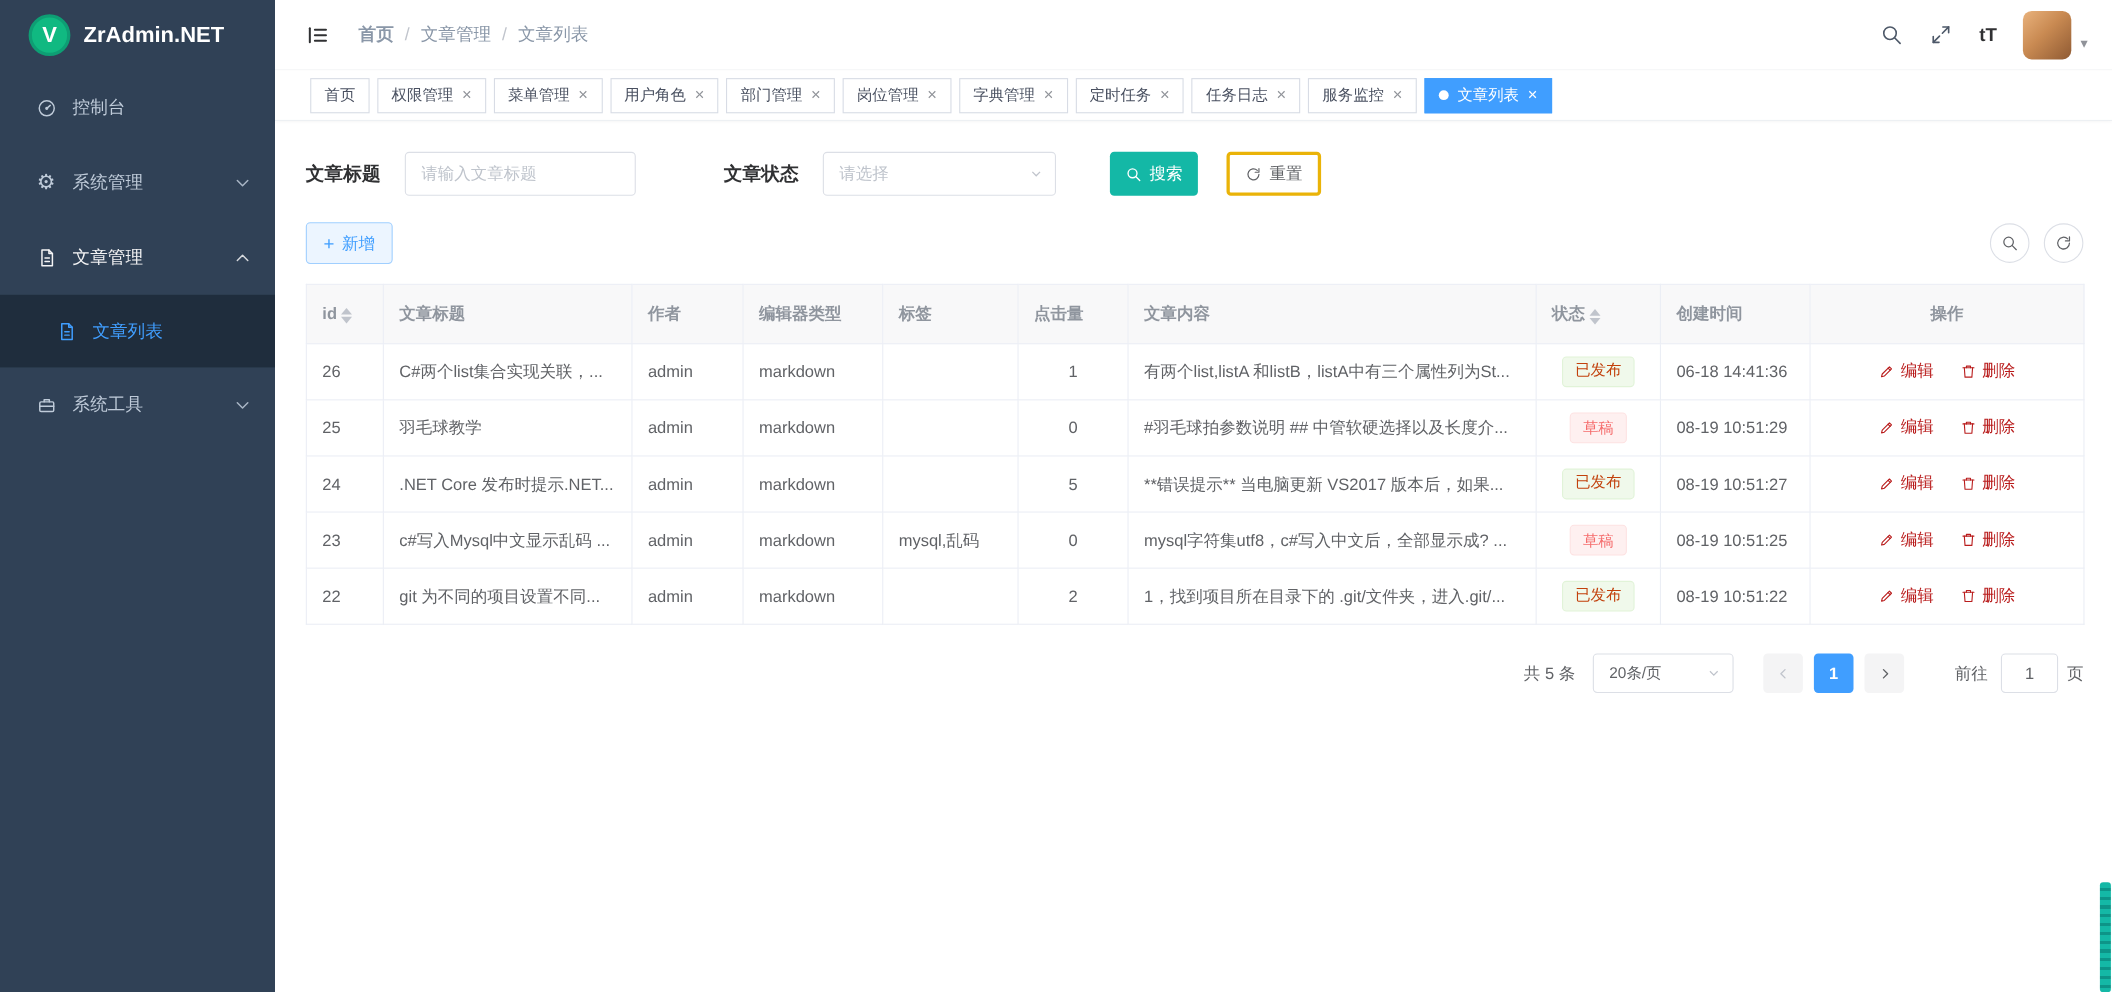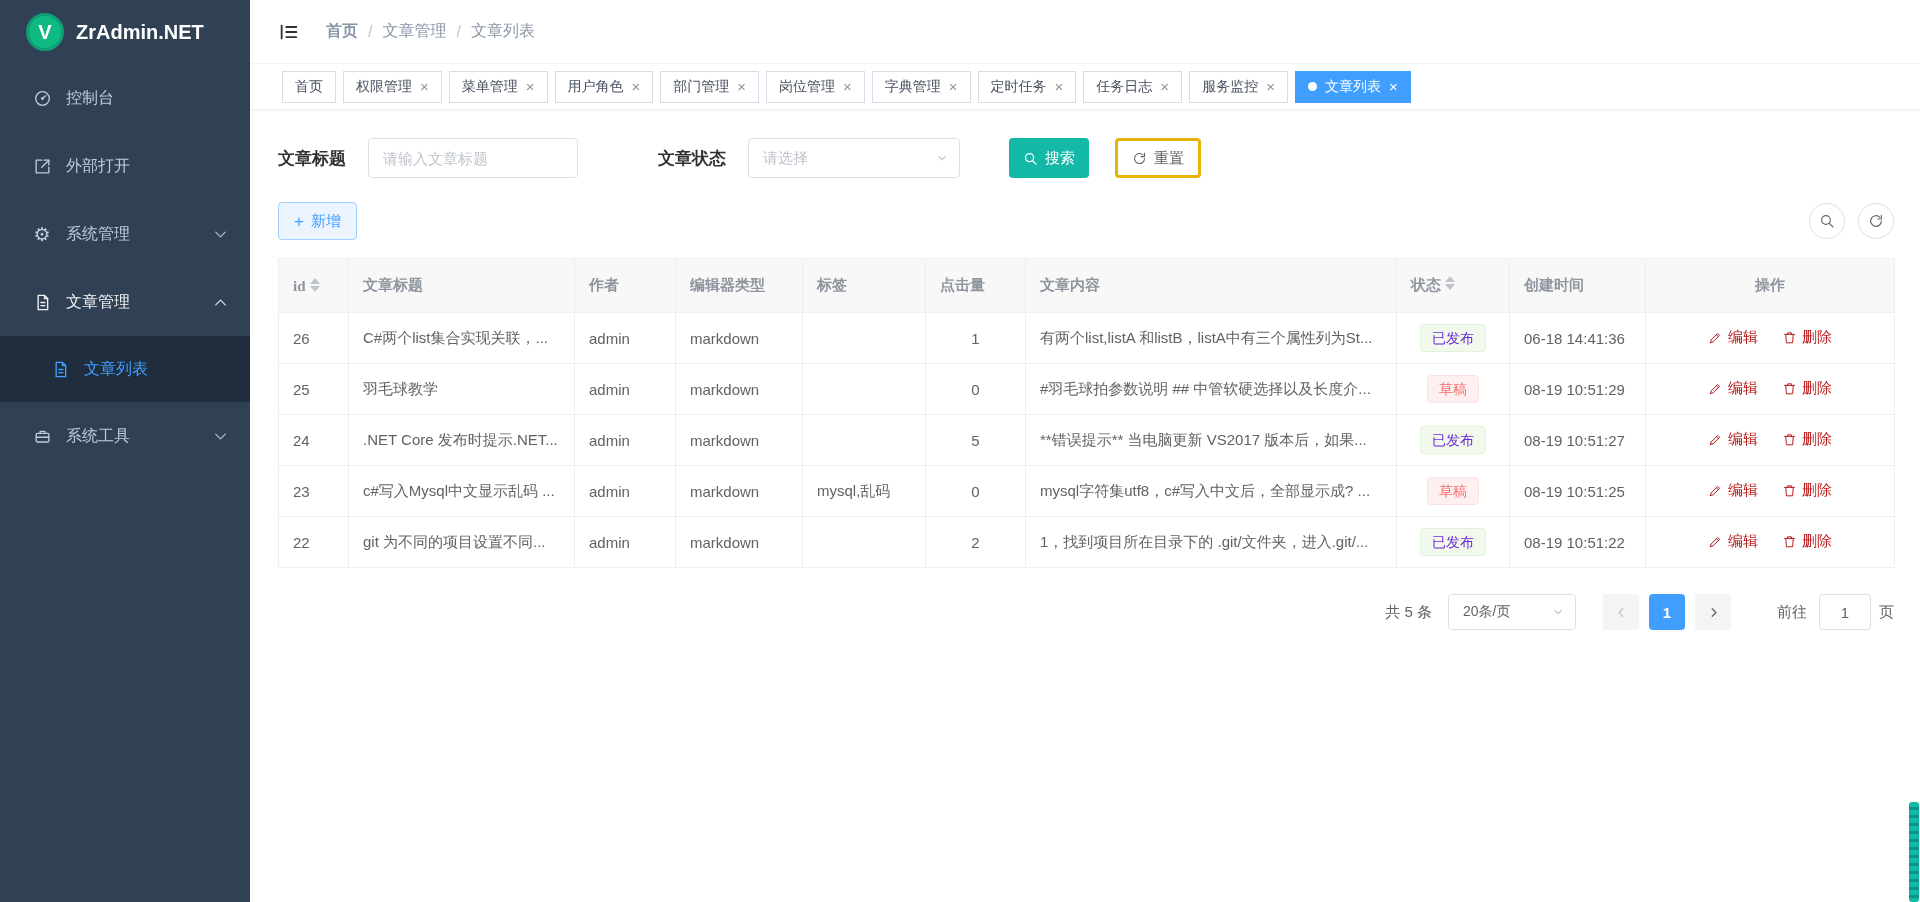--- a/index.html
+++ b/index.html
@@ -65,27 +65,27 @@
   .btn-add .plus { font-size:17px; line-height:1; }
   .toolbar-right { margin-left:auto; display:flex; gap:13px; }
   .circle-btn { width:36px; height:36px; border-radius:50%; border:1px solid #dcdfe6; background:#fff; color:#606266; display:flex; align-items:center; justify-content:center; cursor:pointer; }
   .circle-btn .ic { width:16px; height:16px; }
 
   
   .grid { width:1616px; border-collapse:collapse; table-layout:fixed; margin-top:18px; }
   .grid th { height:54px; background:#f8f8f9; color:#8f959e; font-size:15px; font-weight:bold; text-align:left; padding:0 14px; border:1px solid #ebeef5; white-space:nowrap; }
   .grid td { height:51px; font-size:15px; color:#606266; padding:0 14px; border:1px solid #ebeef5; white-space:nowrap; overflow:hidden; text-overflow:ellipsis; background:#fff; }
   .grid th.c-center, .grid td.c-center { text-align:center; }
-  .th-sort { display:inline-flex; align-items:flex-start; gap:4px; cursor:pointer;font-family:Liberation Serif, serif; }
+  .th-sort { display:inline-flex; align-items:flex-end; gap:4px; cursor:pointer; }
   .sorter { display:inline-flex; flex-direction:column; gap:2px; }
   .car { width:0; height:0; border-left:5px solid transparent; border-right:5px solid transparent; }
   .car.up { border-bottom:6px solid #c0c4cc; }
   .car.dn { border-top:6px solid #c0c4cc; }
   .badge { display:inline-block; padding:5px 11px; border-radius:4px; font-size:14px; line-height:1.2; }
-  .badge.success { background:#f0f9eb; color:#6d28d9; border:1px solid #e1f3d8; }
+  .badge.success { background:#f0f9eb; color:#c2410c; border:1px solid #e1f3d8;font-family:Liberation Serif, serif; }
   .badge.danger { background:#fef0f0; color:#f56c6c; border:1px solid #fde2e2; }
   .link { color:#b91c1c; display:inline-flex; align-items:center; gap:5px; cursor:pointer; margin:0 10px; text-decoration:none; }
   .link .ic { width:15px; height:15px; stroke-width:1.6; }
 
   
   .pagination { display:flex; align-items:center; justify-content:flex-end; margin-top:26px; width:1616px; }
   .pg-total { font-size:15px; color:#606266; }
   .pg-size { width:128px; height:36px; margin-left:16px; font-size:14px; color:#606266; }
   .pg-btn { width:36px; height:36px; border:none; border-radius:4px; background:#f4f4f5; color:#606266; display:flex; align-items:center; justify-content:center; cursor:pointer; font-size:15px; }
   .pg-btn .ic { width:15px; height:15px; stroke-width:2; }
@@ -114,30 +114,20 @@
     <nav class="menu">
       <div class="menu-item">
         <span class="mi-icon">
           <svg class="ic" viewBox="0 0 24 24">
               <circle cx="12" cy="12" r="8.6"></circle>
               <path d="M12 12l4-3.4"></path>
               <circle cx="12" cy="12" r="1" fill="currentColor"></circle>
             </svg>
         </span>
         <span>控制台</span>
-      </div>
-      <div class="menu-item">
-        <span class="mi-icon">
-          <svg class="ic" viewBox="0 0 24 24">
-              <path d="M14 4h6v6"></path>
-              <path d="M20 4l-9 9"></path>
-              <path d="M20 13v7H4V4h7"></path>
-            </svg>
-        </span>
-        <span>外部打开</span>
       </div>
       <div class="menu-item">
         <span class="mi-icon uicon">⚙</span>
         <span>系统管理</span>
         <svg class="ic mi-arrow" viewBox="0 0 24 24">
             <polyline points="6 9 12 15 18 9"></polyline>
           </svg>
       </div>
       <div class="menu-item" style="color:#f4f4f5;">
         <span class="mi-icon">
@@ -191,20 +181,41 @@
             <path d="M9 17.5h11"></path>
           </svg>
       </button>
       <nav class="breadcrumb">
         <span class="bc-item bc-first">首页</span>
         <span class="bc-sep">/</span>
         <span class="bc-item">文章管理</span>
         <span class="bc-sep">/</span>
         <span class="bc-item">文章列表</span>
       </nav>
+      <div class="topbar-right">
+        <button class="top-icon-btn">
+          <svg class="ic" viewBox="0 0 24 24">
+              <circle cx="10.5" cy="10.5" r="6.5"></circle>
+              <path d="M15.5 15.5L21 21"></path>
+            </svg>
+        </button>
+        <button class="top-icon-btn">
+          <svg class="ic" viewBox="0 0 24 24">
+              <path d="M14 4h6v6"></path>
+              <path d="M20 4l-6.5 6.5"></path>
+              <path d="M10 20H4v-6"></path>
+              <path d="M4 20l6.5-6.5"></path>
+            </svg>
+        </button>
+        <button class="top-icon-btn">
+          <span class="font-size-glyph">tT</span>
+        </button>
+        <div class="avatar"></div>
+        <span class="avatar-caret">▾</span>
+      </div>
     </header>
 
     <div class="tabbar">
         <div class="tab">
 
     <span class="tab-label">首页</span>
 
   </div>
         <div class="tab">
 

